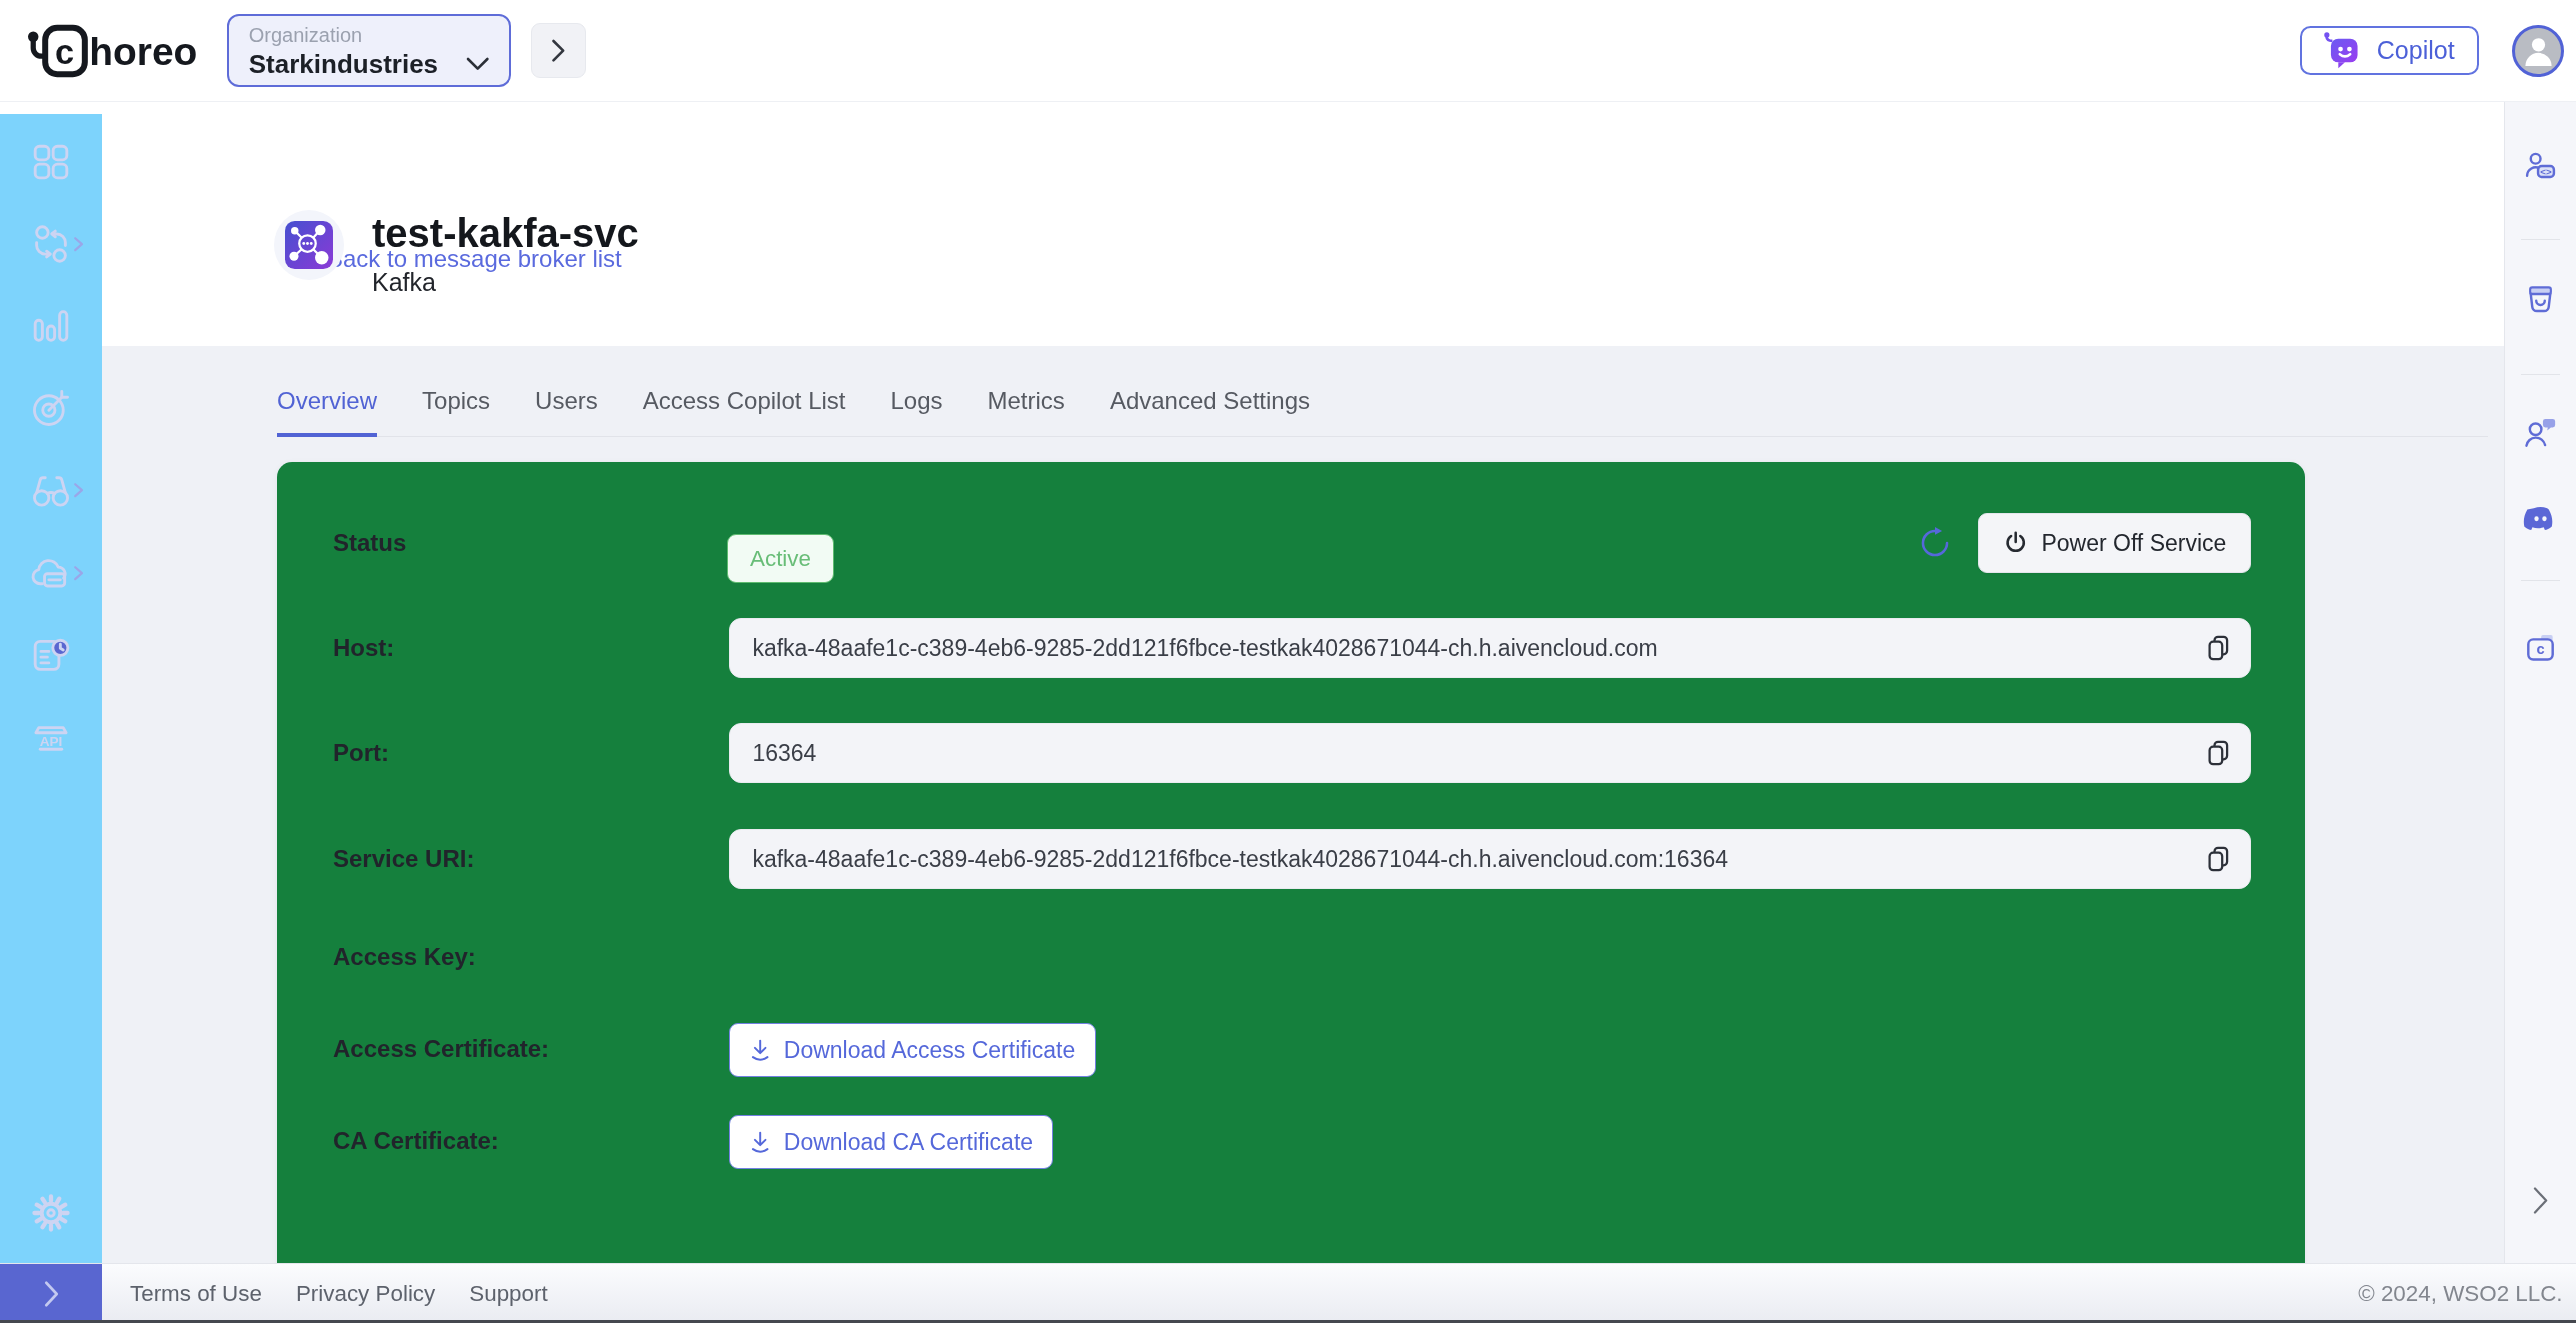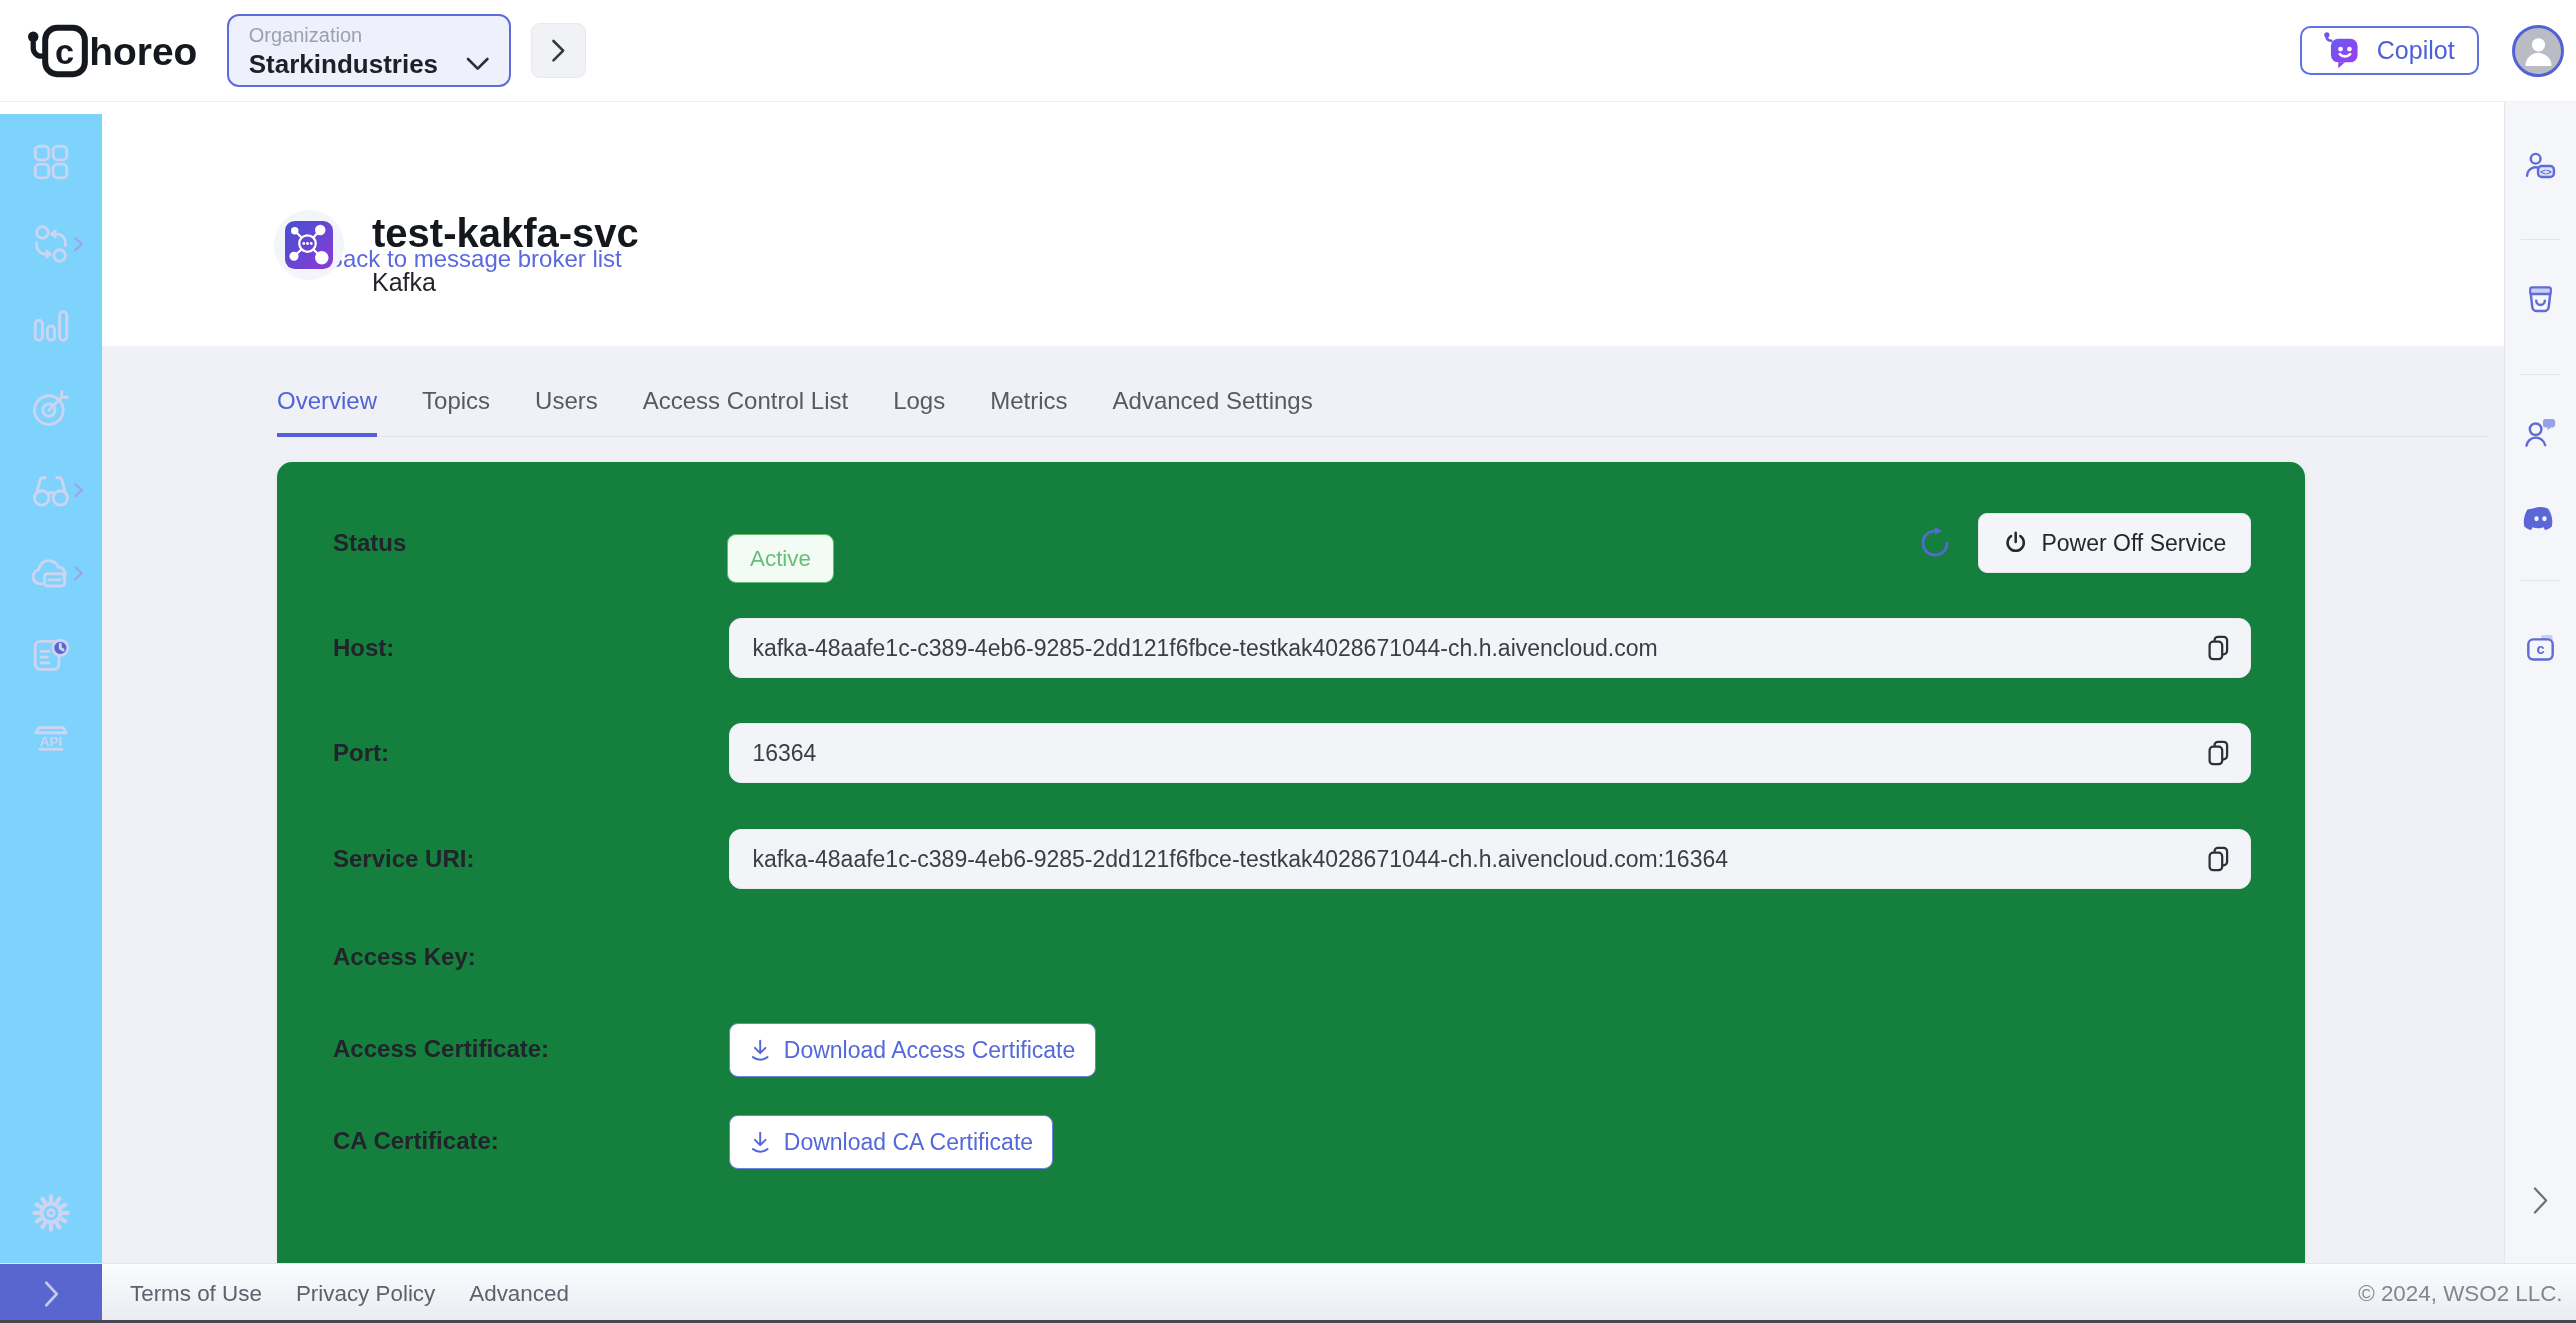--- a/index.html
+++ b/index.html
@@ -280,21 +280,21 @@
           <circle cx="49" cy="49" r="9" fill="#fff"></circle>
       </svg>
     </div>
     <h1 class="svc-name">test-kakfa-svc</h1>
     <div class="svc-type">Kafka</div>
 
     <div class="tabs">
       <div class="tab active">Overview</div>
       <div class="tab">Topics</div>
       <div class="tab">Users</div>
-      <div class="tab">Access Control List</div>
+      <div class="tab">Access Copilot List</div>
       <div class="tab">Logs</div>
       <div class="tab">Metrics</div>
       <div class="tab">Advanced Settings</div>
     </div>
 
     <section class="card">
 
       <div class="row-label" style="top:66px">Status</div>
       <div class="badge">Active</div>
       <button class="refresh">
@@ -421,20 +421,20 @@
 
   <footer class="footer">
     <div class="footer-rail">
       <svg width="21" height="30" viewBox="0 0 28 40">
         <path d="M7 5 l14 15 -14 15" stroke="#c3c9f0" stroke-width="3.5" fill="none" stroke-linecap="round" stroke-linejoin="round"></path>
       </svg>
     </div>
     <div class="footer-links">
       <a>Terms of Use</a>
       <a>Privacy Policy</a>
-      <a>Advanced</a>
+      <a>Support</a>
     </div>
     <div class="copyright">© 2024, WSO2 LLC.</div>
   </footer>
 
   <div class="bottom-edge"></div>
 </div>
 
 
 </body></html>

